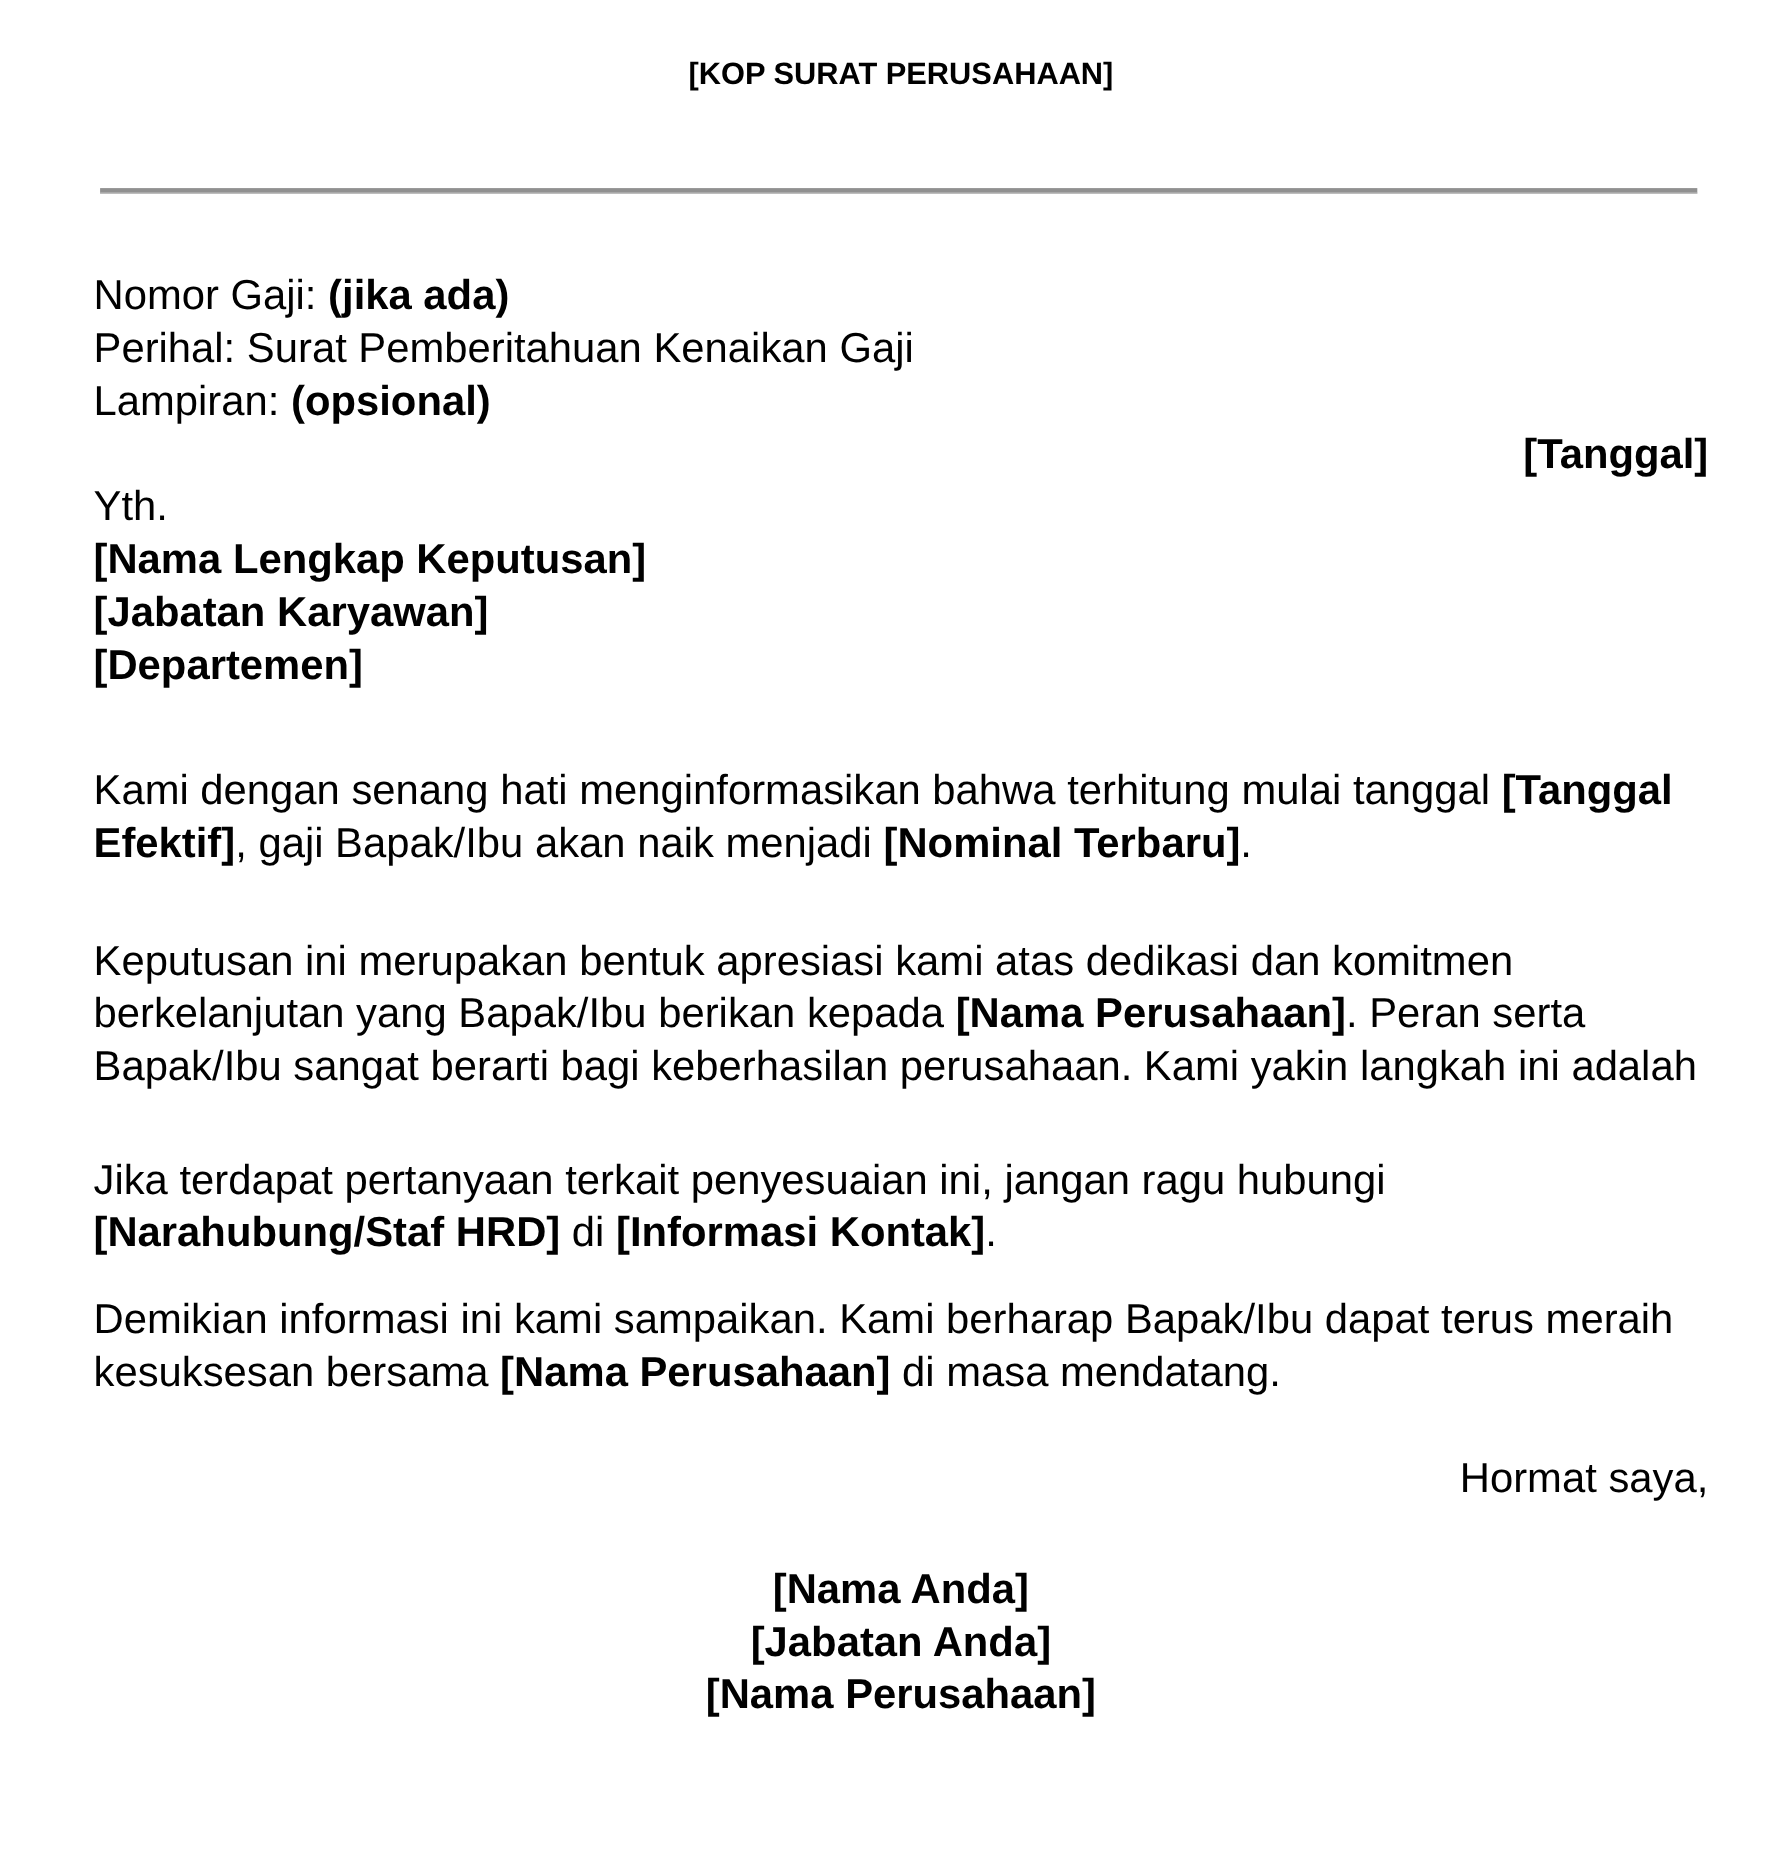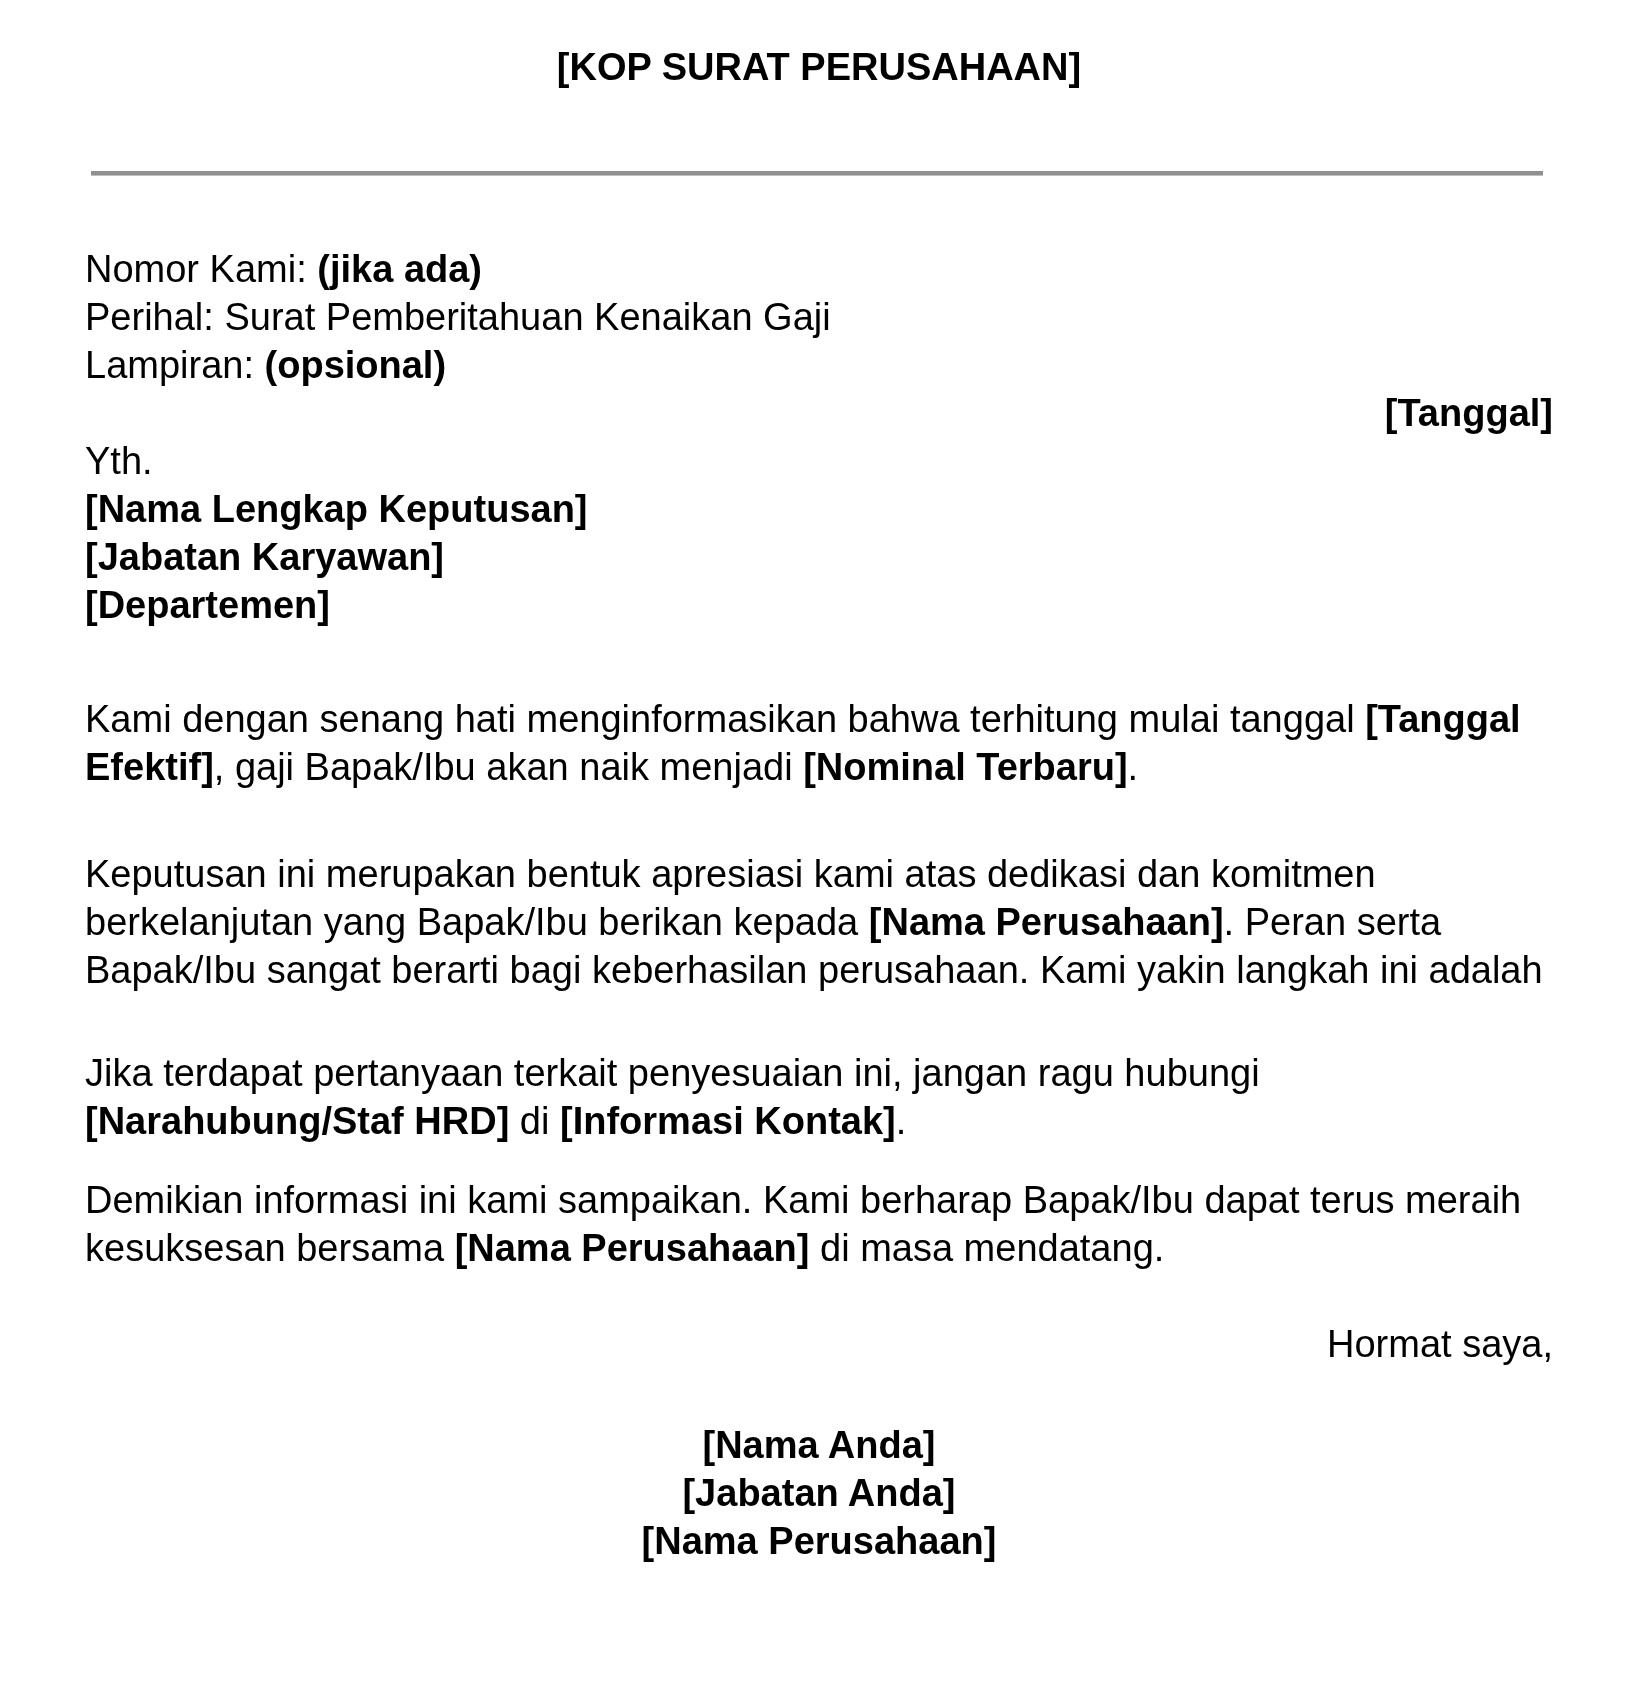--- a/index.html
+++ b/index.html
@@ -20,21 +20,21 @@
   .page {
     box-sizing: border-box;
     width: 1625px;
     height: 1685px;
     padding: 43px 72px 0 85px;
     overflow: hidden;
   }
   .title {
     text-align: center;
     font-weight: 700;
-    font-size: 38px;
+    font-size: 28px;
     line-height: 48px;
     white-space: nowrap;
   }
   .divider {
     height: 4px;
     background: #909090;
     border-bottom: 1px solid #bfbfbf;
     margin: 80px 10px 0 6px;
   }
   .block { margin: 0; }
@@ -52,21 +52,21 @@
 </head>
 <body>
 
 <div class="page">
 
   <div class="title">[KOP SURAT PERUSAHAAN]</div>
 
   <div class="divider"></div>
 
   <div class="block meta-block">
-      <div class="line"><span>Nomor Kami: </span><span class="b">(jika ada)</span></div>
+      <div class="line"><span>Nomor Gaji: </span><span class="b">(jika ada)</span></div>
       <div class="line"><span>Perihal: Surat Pemberitahuan Kenaikan Gaji</span></div>
       <div class="line"><span>Lampiran: </span><span class="b">(opsional)</span></div>
     </div>
 
   <div class="block right">
       <div class="line"><span class="b">[Tanggal]</span></div>
     </div>
 
   <div class="block">
       <div class="line"><span>Yth.</span></div>

